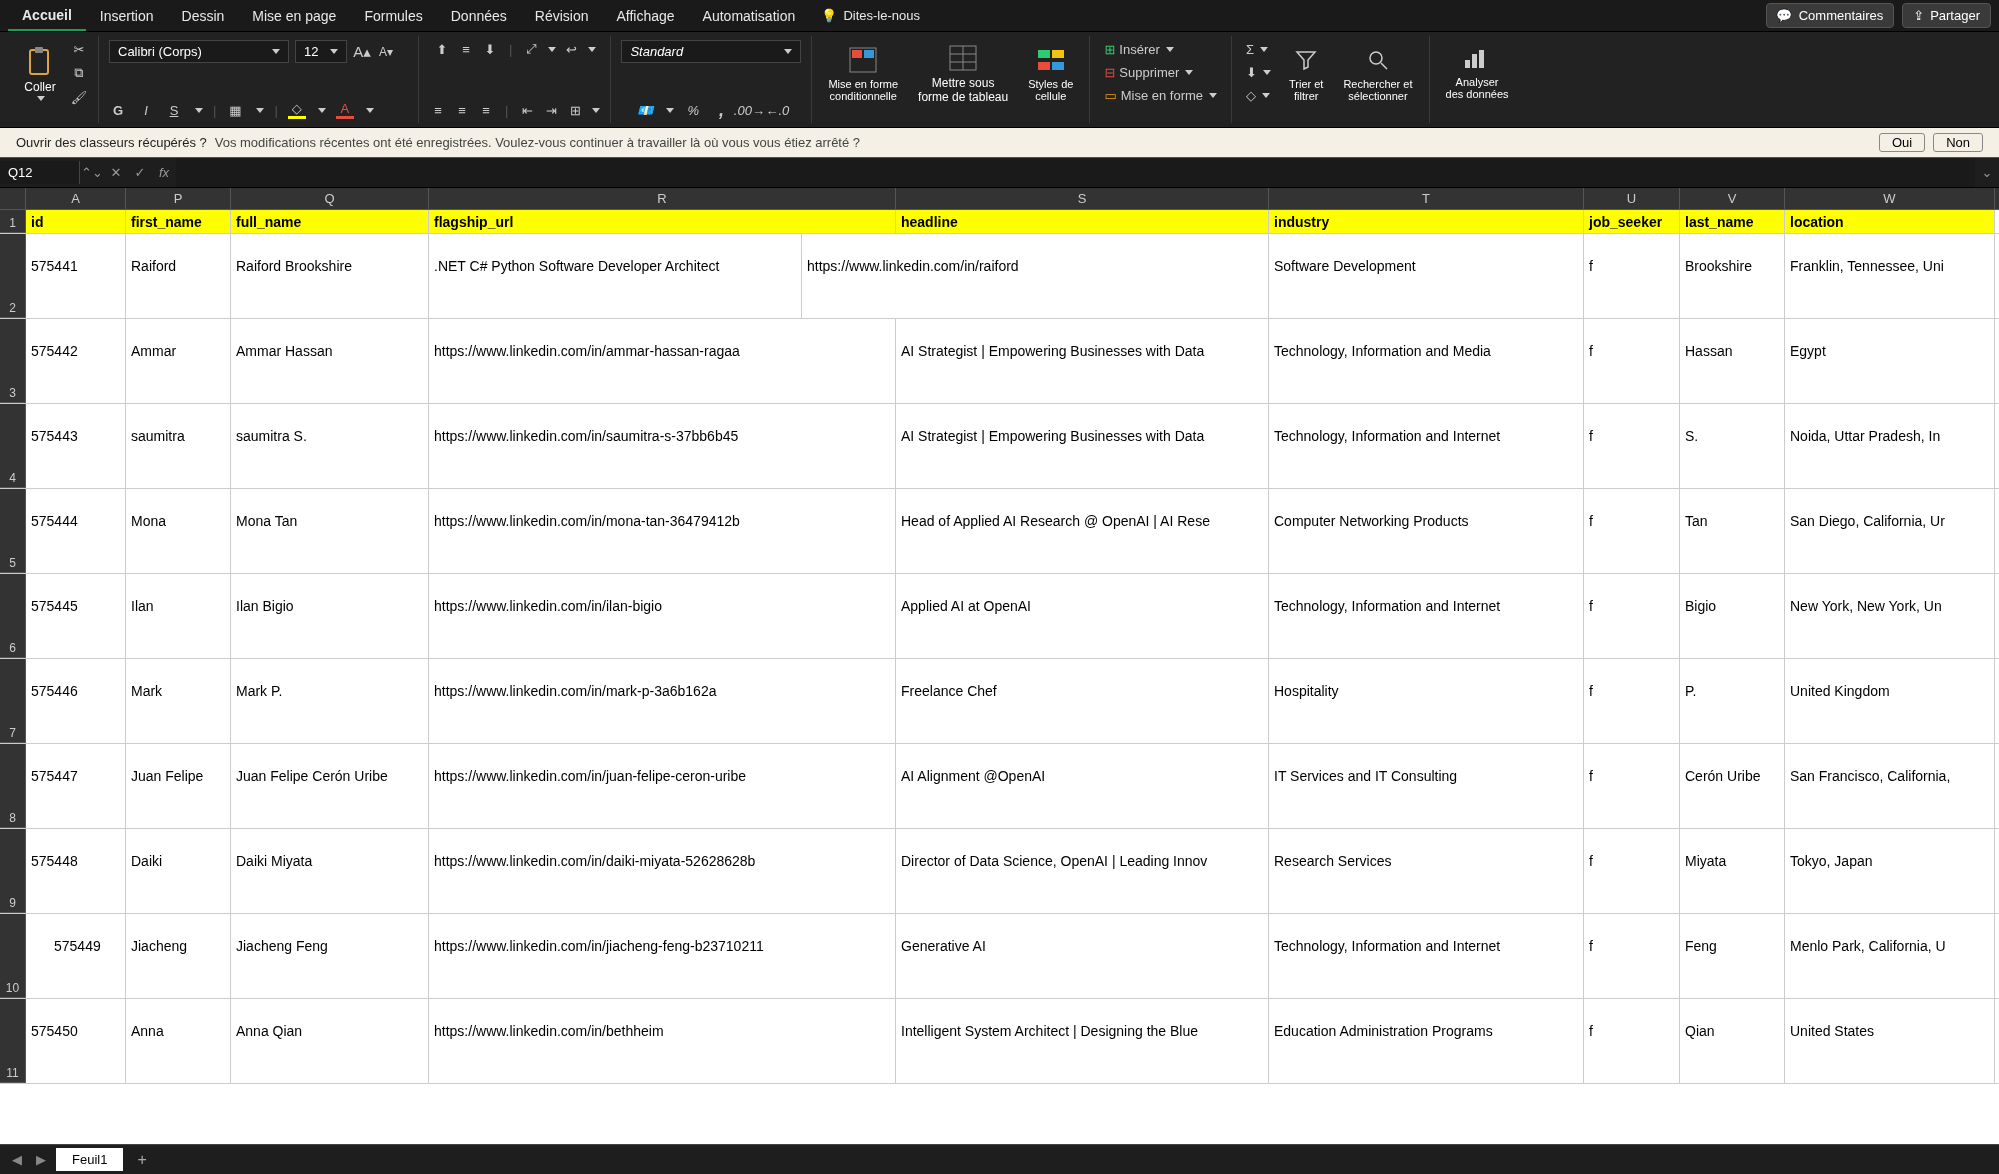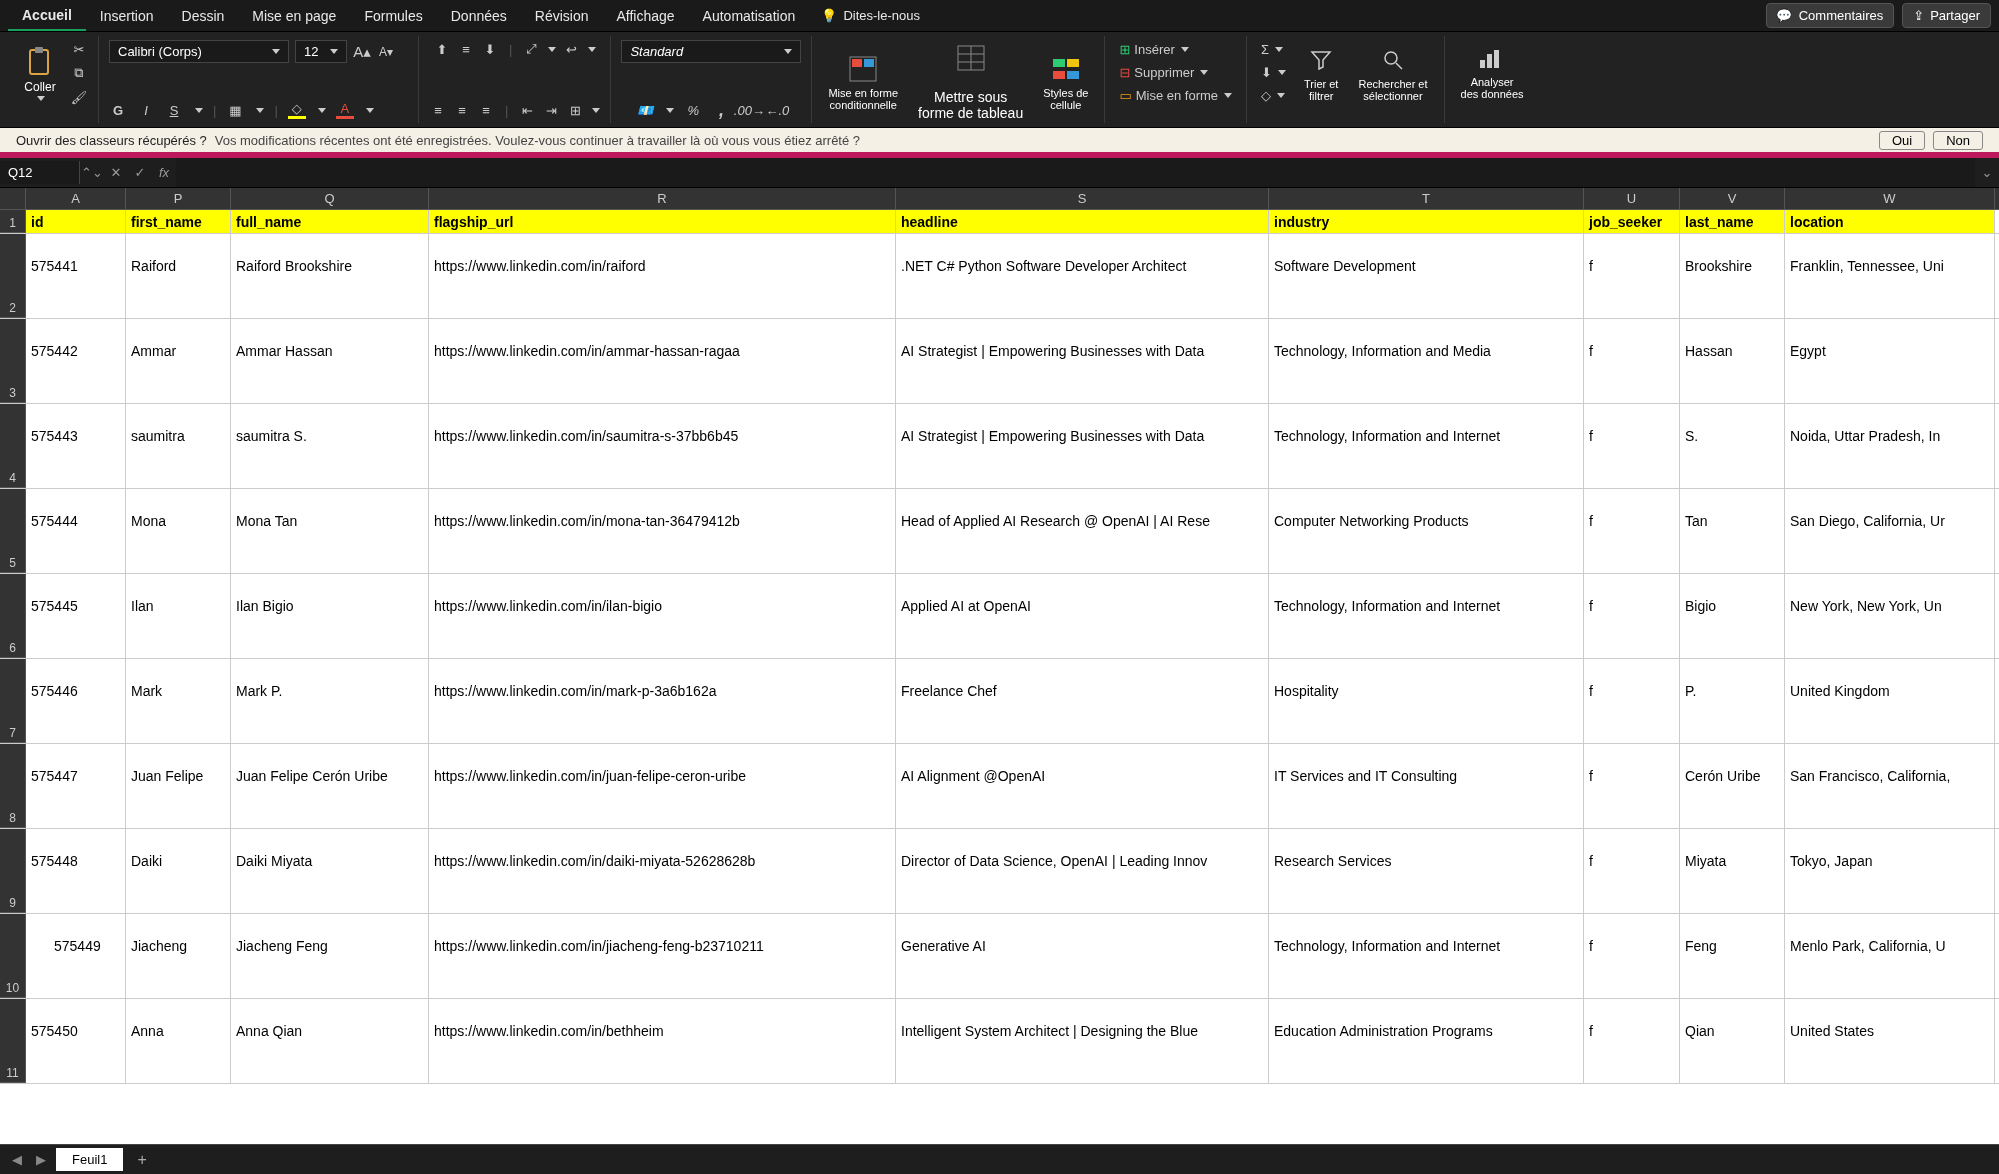--- a/index.html
+++ b/index.html
@@ -18,21 +18,21 @@
 .group { display: flex; flex-direction: column; align-items: center; justify-content: space-between; padding: 4px 10px; border-right: 1px solid #3a3a3a; }
 .group-row { display: flex; align-items: center; gap: 6px; flex-wrap: wrap; }
 .v-btn { display: flex; flex-direction: column; align-items: center; justify-content: center; gap: 2px; padding: 2px 6px; cursor: pointer; }
 .v-btn .icn { width: 32px; height: 32px; display: flex; align-items: center; justify-content: center; }
 .sm-icn { width: 18px; height: 18px; display:inline-flex; align-items:center; justify-content:center; color:#ccc; cursor:pointer; }
 .sm-btn { display:flex; align-items:center; gap:4px; padding:2px 4px; cursor:pointer; color:#ccc; font-size:13px; }
 .chev { display:inline-block; width:0; height:0; border-left:4px solid transparent; border-right:4px solid transparent; border-top:5px solid #ccc; margin-left:2px; vertical-align:middle;}
 .dd-box { background:#1a1a1a; border:1px solid #444; color:#fff; padding:3px 8px; display:flex; align-items:center; justify-content:space-between; font-size:13px;}
 
 
-.recovery { background: #f4f0e6; color: #222; height: 30px; display: flex; align-items: center; padding: 0 16px; font-size: 13px; gap: 8px; border-bottom: 6px solid #be185d; }
+.recovery { background: #f4f0e6; color: #222; height: 30px; display: flex; align-items: center; padding: 0 16px; font-size: 13px; gap: 8px; border-bottom: 1px solid #be185d; }
 .recovery .msg1 { font-weight: 400; }
 .recovery .msg2 { color: #444; }
 .recovery-right { margin-left: auto; display: flex; gap: 8px; }
 .recov-btn { background: #f4f0e6; border: 1px solid #888; border-radius: 3px; padding: 1px 12px; font-size: 13px; cursor: pointer; }
 
 
 .fbar { background: #1e1e1e; height: 30px; display: flex; align-items: center; border-bottom: 1px solid #000; }
 .namebox { width: 80px; background: #1a1a1a; color: #fff; padding: 4px 8px; font-size: 13px; border-right:1px solid #444; }
 .fbar-icn { width: 24px; height: 24px; display: flex; align-items: center; justify-content: center; color: #999; cursor:pointer; }
 .formula-input { flex: 1; background: #1a1a1a; color: #fff; padding: 4px 8px; height: 100%; }
@@ -192,21 +192,21 @@
       </div>
       <div class="v-btn">
         <span class="icn">
           <svg width="30" height="28">
               <rect x="2" y="2" width="26" height="24" fill="none" stroke="#888"></rect>
               <line x1="2" y1="10" x2="28" y2="10" stroke="#888"></line>
               <line x1="2" y1="18" x2="28" y2="18" stroke="#888"></line>
               <line x1="15" y1="2" x2="15" y2="26" stroke="#888"></line>
             </svg>
         </span>
-        <span style="font-size:14px;white-space:pre;text-align:center;margin-top:13px;">Mettre sous
+        <span style="font-size:12px;white-space:pre;text-align:center;">Mettre sous
 forme de tableau</span>
       </div>
       <div class="v-btn">
         <span class="icn">
           <svg width="30" height="28">
               <rect x="2" y="4" width="12" height="8" fill="#2ecc71"></rect>
               <rect x="16" y="4" width="12" height="8" fill="#f1c40f"></rect>
               <rect x="2" y="16" width="12" height="8" fill="#e74c3c"></rect>
               <rect x="16" y="16" width="12" height="8" fill="#3498db"></rect>
             </svg>
@@ -335,22 +335,22 @@
         <div class="cell" style="width: 315px;">industry</div>
         <div class="cell" style="width: 96px;">job_seeker</div>
         <div class="cell" style="width: 105px;">last_name</div>
         <div class="cell" style="width: 210px;">location</div>
       </div>
       <div class="row data-row">
         <div class="rowhdr">2</div>
         <div class="cell" style="width: 100px;">575441</div>
         <div class="cell" style="width: 105px;">Raiford</div>
         <div class="cell" style="width: 198px;">Raiford Brookshire</div>
+        <div class="cell" style="width: 373px;">.NET C# Python Software Developer Architect</div>
         <div class="cell" style="width: 467px;">https://www.linkedin.com/in/raiford</div>
-        <div class="cell" style="width: 373px;">.NET C# Python Software Developer Architect</div>
         <div class="cell" style="width: 315px;">Software Development</div>
         <div class="cell" style="width: 96px;">f</div>
         <div class="cell" style="width: 105px;">Brookshire</div>
         <div class="cell" style="width: 210px;">Franklin, Tennessee, Uni</div>
       </div>
       <div class="row data-row">
         <div class="rowhdr">3</div>
         <div class="cell" style="width: 100px;">575442</div>
         <div class="cell" style="width: 105px;">Ammar</div>
         <div class="cell" style="width: 198px;">Ammar Hassan</div>

